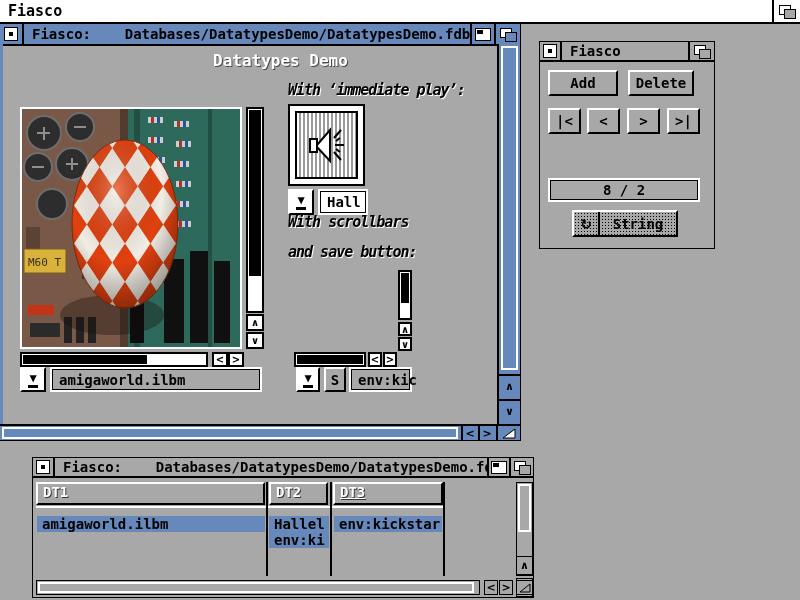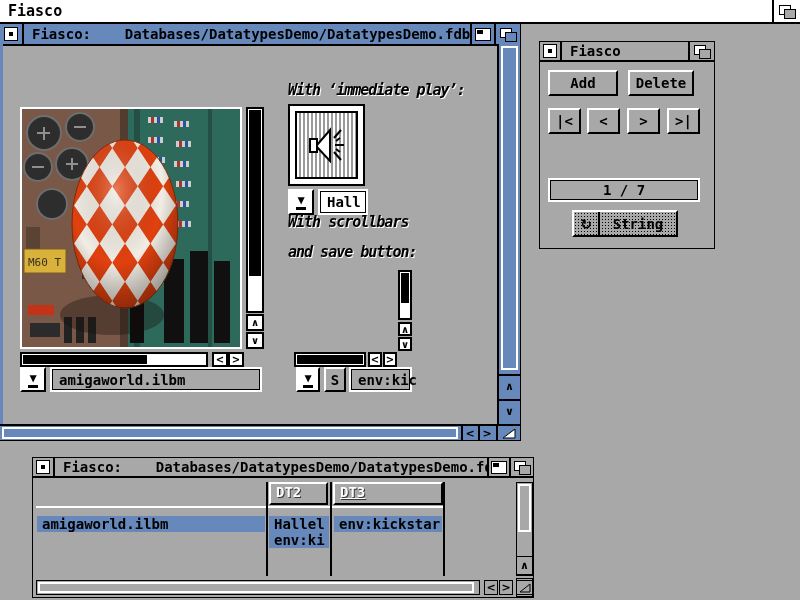--- a/index.html
+++ b/index.html
@@ -106,20 +106,21 @@
     <div class="gad r" style="width:24px;">
       <span class="depth-icon">
           <span class="depth-back"></span>
           <span class="depth-front" style="background:#6688bb;"></span>
         </span>
     </div>
   </div>
 
   <div class="strip" style="left:0;top:20px;bottom:16px;width:3px;"></div>
 
+  <div class="head" style="left:213px;top:27px;">Datatypes Demo</div>
   <div class="elab" style="left:288px;top:57px;">With ‘immediate play’:</div>
   <div class="elab" style="left:288px;top:189px;">With scrollbars</div>
   <div class="elab" style="left:288px;top:219px;">and save button:</div>
 
   <div class="abs" style="left:20px;top:83px;width:222px;height:242px;border:2px solid #fff;box-shadow:inset 0 0 0 1px #000;box-sizing:border-box;background:#2e6a5b;">
     <svg width="218" height="238" viewBox="0 0 218 238">
       <defs>
         <pattern id="bchk" width="36" height="36" patternUnits="userSpaceOnUse" patternTransform="translate(103,20) scale(1,1.5) rotate(45)">
           <rect width="36" height="36" fill="#f2ede4"></rect>
           <rect width="18" height="18" fill="#e2410f"></rect>
@@ -270,21 +271,21 @@
           <span class="depth-front"></span>
         </span>
     </div>
   </div>
   <div class="btn" style="left:8px;top:28px;width:70px;height:26px;">Add</div>
   <div class="btn" style="left:88px;top:28px;width:66px;height:26px;">Delete</div>
   <div class="btn" style="left:8px;top:66px;width:33px;height:26px;">|&lt;</div>
   <div class="btn" style="left:47px;top:66px;width:33px;height:26px;">&lt;</div>
   <div class="btn" style="left:87px;top:66px;width:33px;height:26px;">&gt;</div>
   <div class="btn" style="left:127px;top:66px;width:33px;height:26px;">&gt;|</div>
-  <div class="tfield center" style="left:8px;top:136px;width:152px;height:24px;">1 / 7</div>
+  <div class="tfield center" style="left:8px;top:136px;width:152px;height:24px;">8 / 2</div>
   <div class="btn cycle ghost" style="left:32px;top:168px;width:106px;height:27px;">
     <span class="cicon">↻</span>
     <span class="clab">String</span>
   </div>
 </div>
 
 <div class="win" style="left:33px;top:458px;width:500px;height:139px;">
   <div class="tbar gray" style="height:18px;">
     <div class="gad l" style="width:20px;">
       <span class="close-box">
@@ -296,20 +297,21 @@
       <span class="zoom-icon"></span>
     </div>
     <div class="gad r" style="width:22px;">
       <span class="depth-icon">
           <span class="depth-back"></span>
           <span class="depth-front"></span>
         </span>
     </div>
   </div>
 
+  <div class="th-cell" style="left:3px;top:24px;width:229px;height:23px;">DT1</div>
   <div class="th-cell" style="left:236px;top:24px;width:59px;height:23px;">DT2</div>
   <div class="th-cell" style="left:300px;top:24px;width:110px;height:23px;text-decoration:underline;">DT3</div>
   <div class="abs" style="left:3px;top:48px;width:407px;height:2px;background:#fff;"></div>
 
   <div class="col-line" style="left:233px;top:24px;height:94px;"></div>
   <div class="col-line" style="left:297px;top:24px;height:94px;"></div>
   <div class="col-line" style="left:410px;top:24px;height:94px;"></div>
 
   <div class="cell sel" style="left:4px;top:58px;width:228px;height:16px;">amigaworld.ilbm</div>
   <div class="cell sel" style="left:236px;top:58px;width:60px;height:32px;">Hallel</div>

